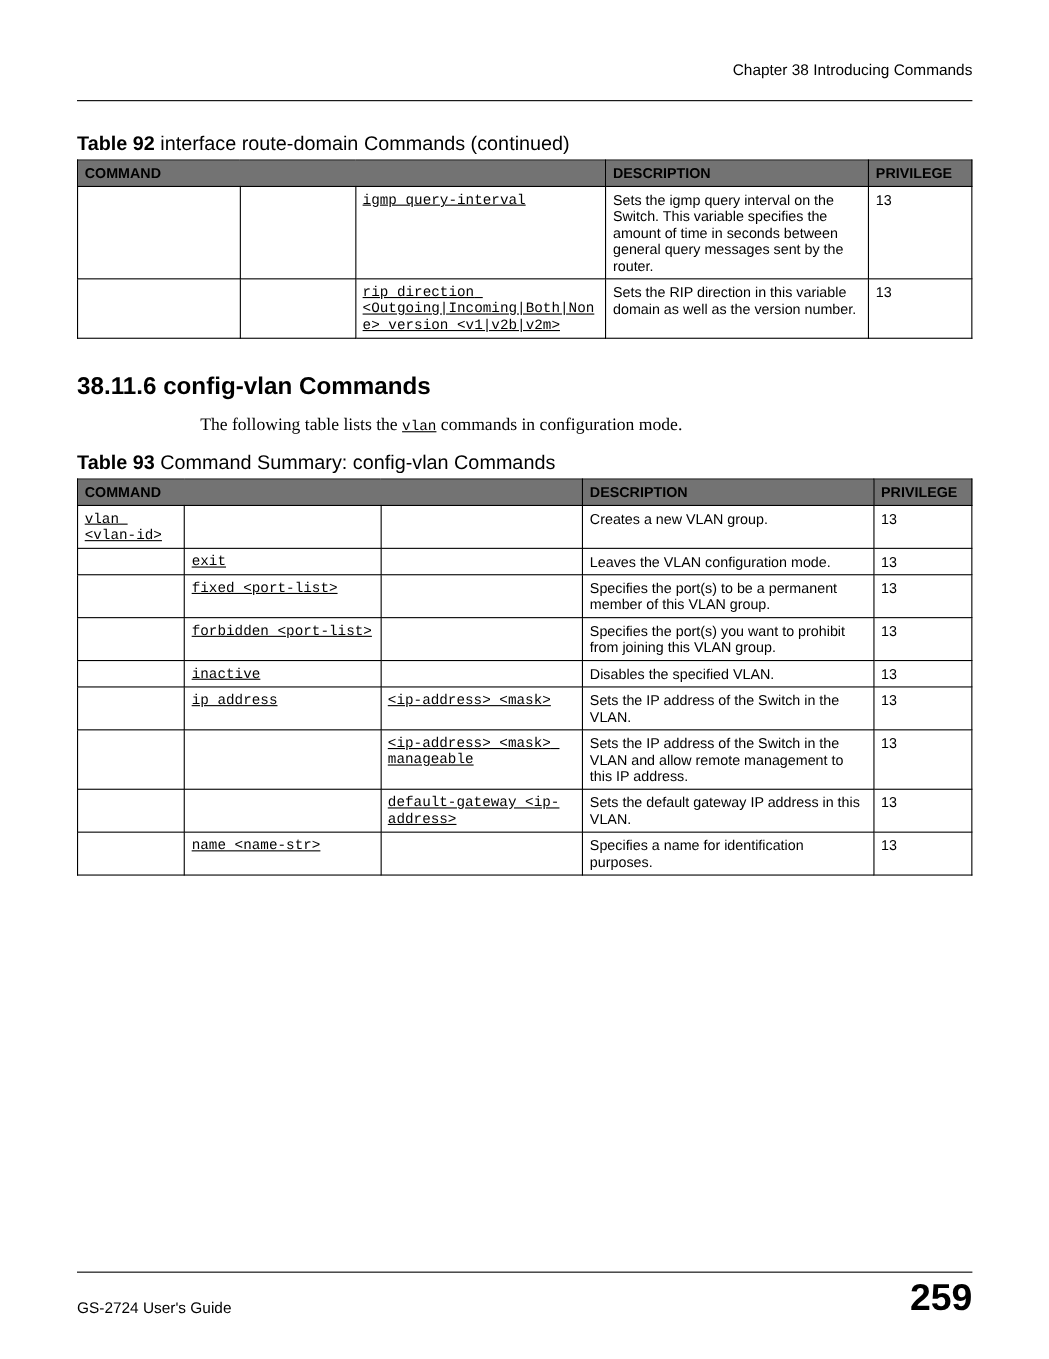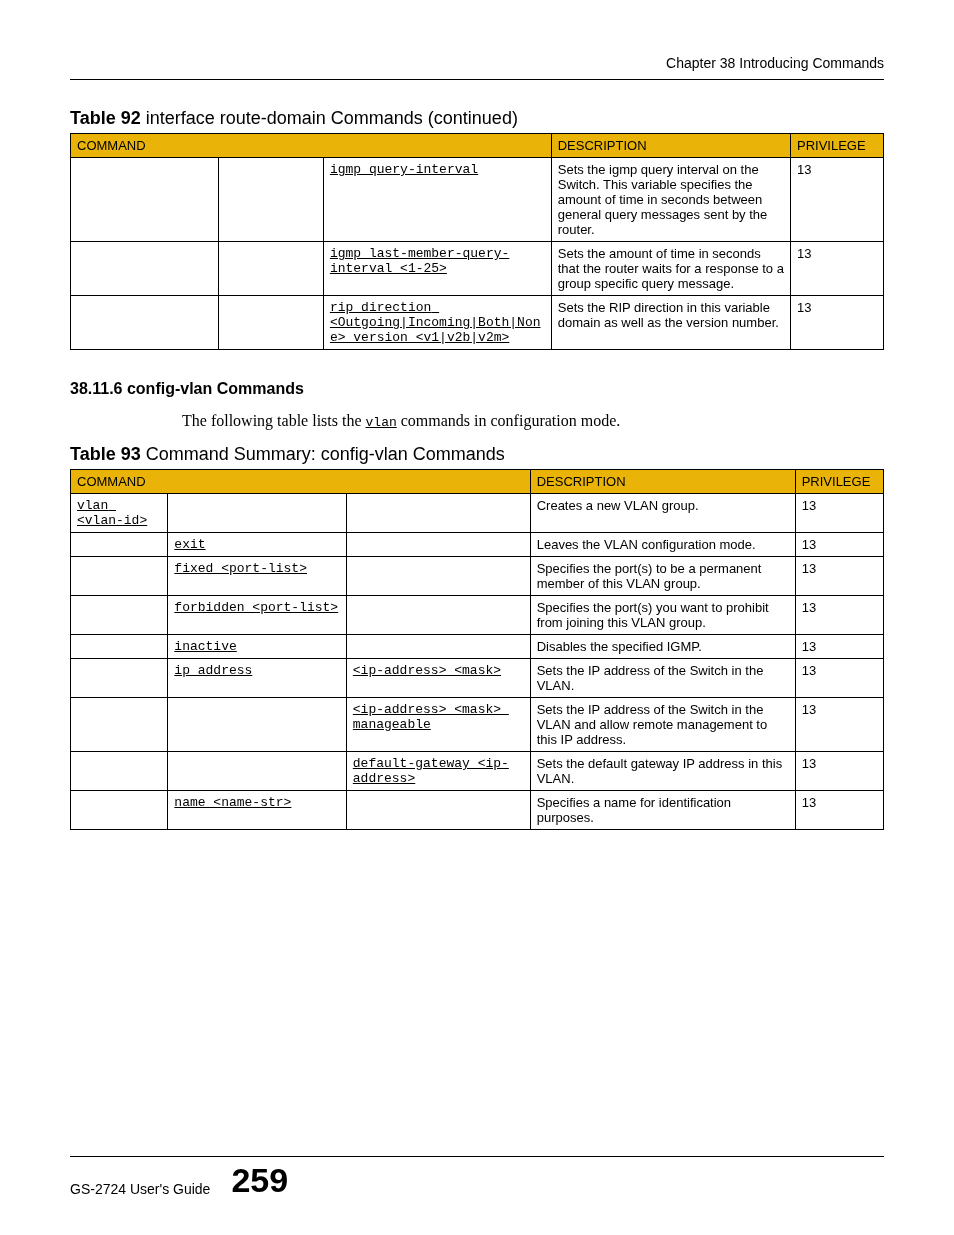--- a/index.html
+++ b/index.html
@@ -12,21 +12,21 @@
   .page {
     width: 954px;
     height: 1235px;
     box-sizing: border-box;
     padding: 55px 70px 40px 70px;
     position: relative;
   }
   .chapter-header {
     text-align: right;
     font-size: 14px;
-    padding-bottom: 8px;
+    padding-bottom: 20px;
     border-bottom: 1px solid #000;
     margin-bottom: 28px;
   }
   .table-caption {
     font-size: 18px;
     margin-bottom: 4px;
   }
   .table-caption .cap-bold {
     font-weight: bold;
   }
@@ -37,49 +37,50 @@
   }
   table.cmd-table th,
   table.cmd-table td {
     border: 1px solid #000;
     vertical-align: top;
     font-size: 13px;
     padding: 4px 6px;
     text-align: left;
   }
   table.cmd-table th {
-    font-weight: normal;
-    background: #eab308;
+    font-weight: bold;
+    background: #737373;
   }
   .mono {
     font-family: "Courier New", Courier, monospace;
     font-size: 13px;
     white-space: pre-wrap;
     word-break: break-word;
     text-decoration: underline;
   }
   h2.section-head {
     font-family: Arial, Helvetica, sans-serif;
     font-weight: bold;
-    font-size: 16px;
+    font-size: 22px;
     margin: 22px 0 14px 0;
   }
   .section-intro {
     font-family: "Times New Roman", Times, serif;
     font-size: 16px;
     margin: 0 0 14px 112px;
   }
   .footer {
     position: absolute;
     left: 70px;
     right: 70px;
     bottom: 38px;
     border-top: 1px solid #000;
     padding-top: 6px;
     display: flex;
+    justify-content: space-between;
     align-items: flex-end;
   }
   .footer-left {
     font-size: 14px;
   }
   .footer-right {
     font-size: 34px;
     font-weight: bold;
     line-height: 1;
     margin-left: 21px;
@@ -127,27 +128,20 @@
       <tr>
         <td class="mono"></td>
         <td class="mono"></td>
         <td class="mono">igmp query-interval</td>
         <td>Sets the igmp query interval on the Switch. This variable specifies the amount of time in seconds between general query messages sent by the router.</td>
         <td>13</td>
       </tr>
       <tr>
         <td class="mono"></td>
         <td class="mono"></td>
-        <td class="mono">igmp last-member-query-interval &lt;1-25&gt;</td>
-        <td>Sets the amount of time in seconds that the router waits for a response to a group specific query message.</td>
-        <td>13</td>
-      </tr>
-      <tr>
-        <td class="mono"></td>
-        <td class="mono"></td>
         <td class="mono">rip direction &lt;Outgoing|Incoming|Both|None&gt; version &lt;v1|v2b|v2m&gt;</td>
         <td>Sets the RIP direction in this variable domain as well as the version number.</td>
         <td>13</td>
       </tr>
     </tbody>
   </table>
 
   <h2 class="section-head">38.11.6  config-vlan Commands</h2>
 
   <p class="section-intro">
@@ -199,21 +193,21 @@
         <td class="mono"></td>
         <td class="mono">forbidden &lt;port-list&gt;</td>
         <td class="mono"></td>
         <td>Specifies the port(s) you want to prohibit from joining this VLAN group.</td>
         <td>13</td>
       </tr>
       <tr>
         <td class="mono"></td>
         <td class="mono">inactive</td>
         <td class="mono"></td>
-        <td>Disables the specified IGMP.</td>
+        <td>Disables the specified VLAN.</td>
         <td>13</td>
       </tr>
       <tr>
         <td class="mono"></td>
         <td class="mono">ip address</td>
         <td class="mono">&lt;ip-address&gt; &lt;mask&gt;</td>
         <td>Sets the IP address of the Switch in the VLAN.</td>
         <td>13</td>
       </tr>
       <tr>

